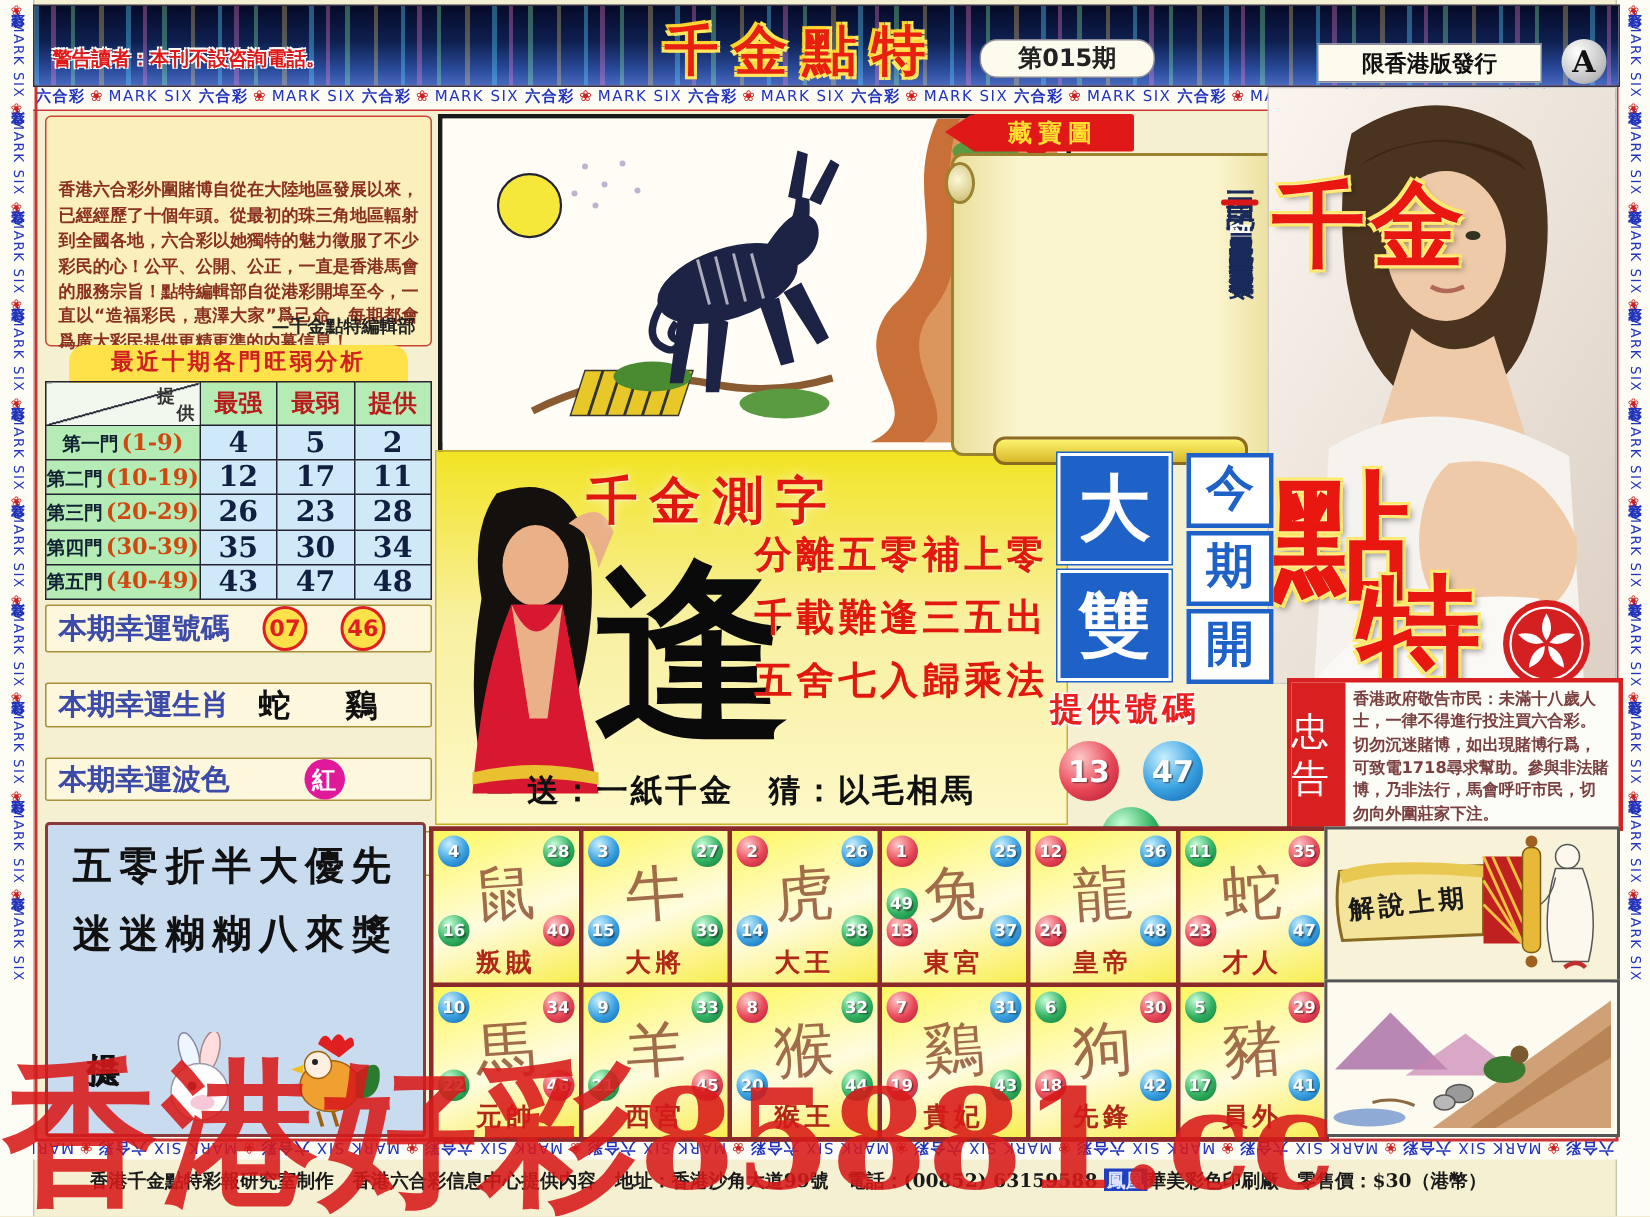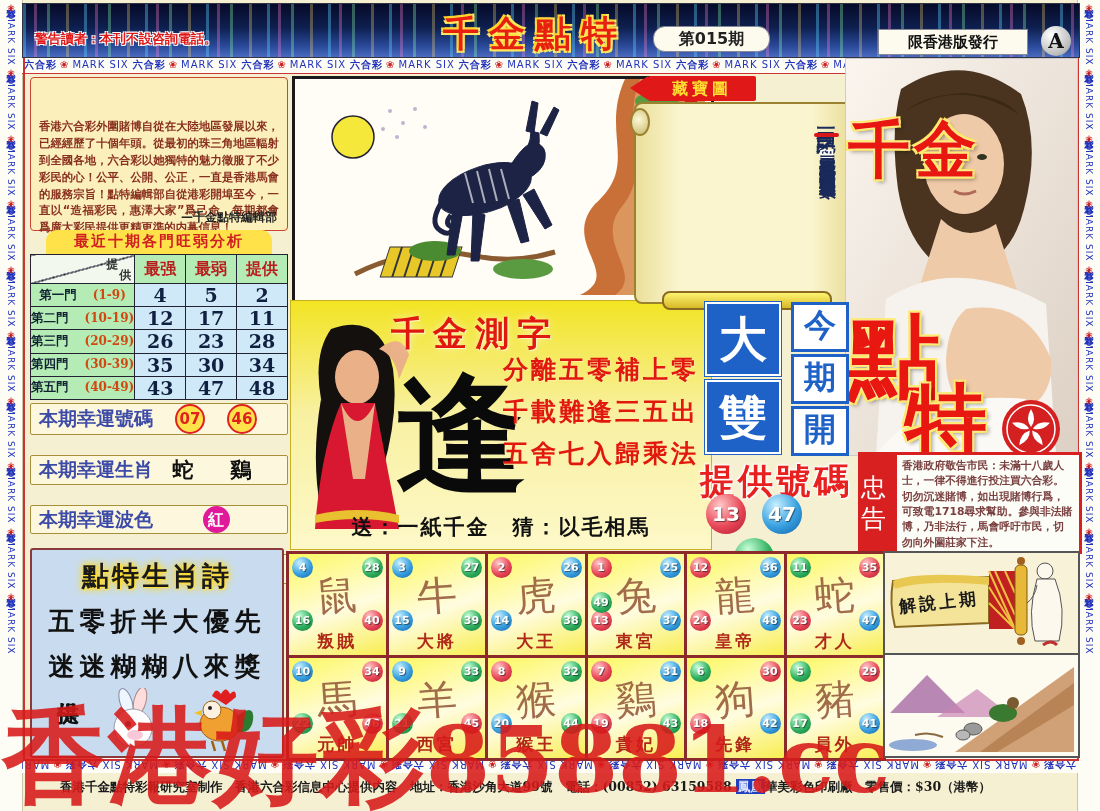--- a/index.html
+++ b/index.html
@@ -54,21 +54,21 @@
       font-family:"DejaVu Serif","Liberation Serif",serif;}
   table.analysis{position:absolute;left:30px;top:254px;width:258px;height:146px;border-collapse:collapse;}
   table.analysis td,table.analysis th{border:1.5px solid #223;padding:0;text-align:center;}
   td.corner{width:76px;background:#f2f8ee;position:relative;
       background-image:linear-gradient(to bottom right,transparent 48.8%,#223 48.8%,#223 51.2%,transparent 51.2%);}
   td.corner i{position:absolute;font-style:normal;font-size:12px;font-weight:bold;color:#333;}
   td.corner i.c1{right:16px;top:1px;} td.corner i.c2{right:3px;top:12px;}
   th.colhead{background:#b5ecb5;font-size:16px;color:#b91c1c;font-family:"DejaVu Serif","Liberation Serif",serif;height:28px;}
   td.rowlab{background:#b5ecb5;font-size:12.5px;font-weight:bold;color:#123;white-space:nowrap;
       font-family:"DejaVu Serif","Liberation Serif",serif;}
-  td.rowlab .range{color:#d04810;font-size:12px;margin-left:16px;}
+  td.rowlab .range{color:#d04810;font-size:15px;margin-left:2px;}
   td.val{background:#cfe9f8;font-size:19px;font-weight:bold;color:#102040;font-family:"DejaVu Serif","Liberation Serif",serif;}
   .lucky-wrap{position:absolute;left:30px;top:403px;width:258px;height:108px;display:flex;flex-direction:column;gap:20px;}
   .lucky-row{flex:1;background:#fdf7dd;border:1.5px solid #a89038;border-radius:2px;display:flex;align-items:center;padding:0 8px;}
   .lucky-label{font-size:19px;font-weight:bold;color:#3c4aa8;letter-spacing:0px;white-space:nowrap;}
   .lucky-val{flex:1;display:flex;justify-content:space-evenly;align-items:center;}
   .lucky-num{width:26px;height:26px;border-radius:50%;background:#ffe24a;border:2px solid #e02020;color:#e02020;
       font-size:15px;font-weight:bold;text-align:center;line-height:26px;}
   .lucky-text{font-size:21px;font-weight:bold;color:#111;letter-spacing:8px;font-family:"DejaVu Serif","Liberation Serif",serif;white-space:nowrap;}
   .wave-badge{width:27px;height:27px;border-radius:50%;background:#e0189a;color:#fff;font-size:16px;font-weight:bold;
       text-align:center;line-height:27px;}
@@ -125,21 +125,21 @@
   .hk-emblem{position:absolute;left:1000px;top:398px;}
   
   .bs-wrap{position:absolute;left:705px;top:302px;width:160px;height:150px;}
   .bs-box{position:absolute;width:72px;height:70px;background:#1e62c8;color:#fff;font-size:48px;font-weight:bold;
       text-align:center;line-height:70px;border:2px solid #fff;box-shadow:0 0 0 1px #1e62c8;
       font-family:"DejaVu Serif","Liberation Serif",serif;}
   .bs1{left:0;top:0;} .bs2{left:0;top:78px;}
   .open-box{position:absolute;left:86px;width:52px;height:44px;background:#fff;border:3px solid #1e62c8;color:#1e62c8;
       font-size:32px;font-weight:bold;text-align:center;line-height:40px;font-family:"DejaVu Serif","Liberation Serif",serif;}
   .ob0{top:0;} .ob1{top:52px;} .ob2{top:104px;}
-  .provide-label{position:absolute;left:700px;top:458px;font-size:35px;font-weight:bold;color:#e82020;letter-spacing:3px;
+  .provide-label{position:absolute;left:700px;top:458px;font-size:22px;font-weight:bold;color:#e82020;letter-spacing:3px;
       font-family:"DejaVu Serif","Liberation Serif",serif;text-shadow:1px 1px 0 #fff,-1px -1px 0 #fff,0 0 4px #fff;text-align:right;}
   .p-balls{position:absolute;left:700px;top:494px;width:150px;height:100px;}
   .p-ball{position:absolute;width:40px;height:40px;border-radius:50%;color:#fff;font-size:20px;font-weight:bold;
       text-align:center;line-height:40px;text-shadow:1px 1px 1px rgba(0,0,0,.5);}
   .pb0{left:6px;top:0;} .pb1{left:62px;top:0;} .pb2{left:34px;top:44px;}
   .b-red{background:radial-gradient(circle at 35% 28%,#ffc8c8,#e84858 55%,#b01830);}
   .b-blue{background:radial-gradient(circle at 35% 28%,#c8f0ff,#38a0e0 55%,#1060a8);}
   .b-green{background:radial-gradient(circle at 35% 28%,#c8ffd8,#30b060 55%,#107838);}
   
   .advice{position:absolute;left:858px;top:452px;width:218px;height:96px;background:#fdfdf8;border:3px solid #d82020;display:flex;}
@@ -266,21 +266,20 @@
       </div>
       <div class="lucky-row">
         <span class="lucky-label">本期幸運波段</span>
         <span class="lucky-val">
           <span class="lucky-text">06－26</span>
         </span>
       </div>
     </div>
 
   <div class="poem-block">
-    <div class="poem-title">點特生肖詩</div>
     <div class="poem-line">五零折半大優先</div>
     <div class="poem-line">迷迷糊糊八來獎</div>
     <div class="poem-bottom">
       <span class="provide-vert">提供</span>
       <svg class="poem-art" style="left:70px;" width="64" height="66" viewBox="0 0 64 66">
         <ellipse cx="24" cy="14" rx="6" ry="14" fill="#eef6ff" stroke="#88a" transform="rotate(-18 24 14)"></ellipse>
         <ellipse cx="38" cy="13" rx="6" ry="14" fill="#fdd" stroke="#a88" transform="rotate(14 38 13)"></ellipse>
         <circle cx="31" cy="40" r="19" fill="#fdfdfd" stroke="#99a"></circle>
         <circle cx="26" cy="36" r="3" fill="#334"></circle>
         <ellipse cx="33" cy="47" rx="8" ry="5" fill="#f8c8d8"></ellipse>

